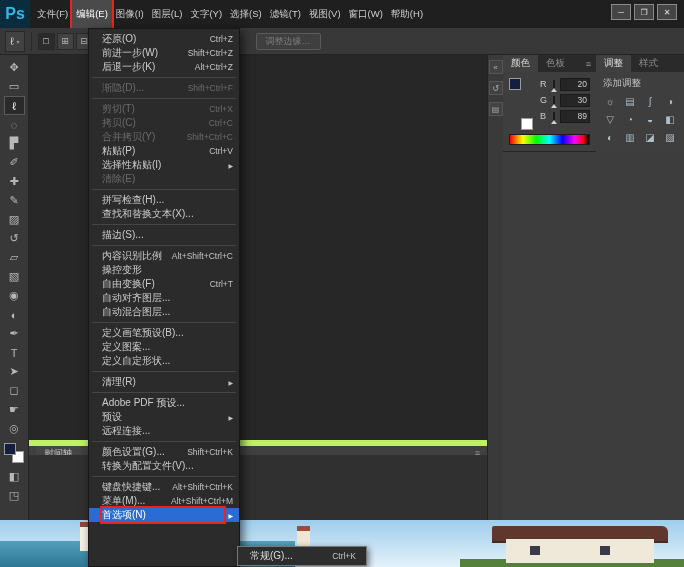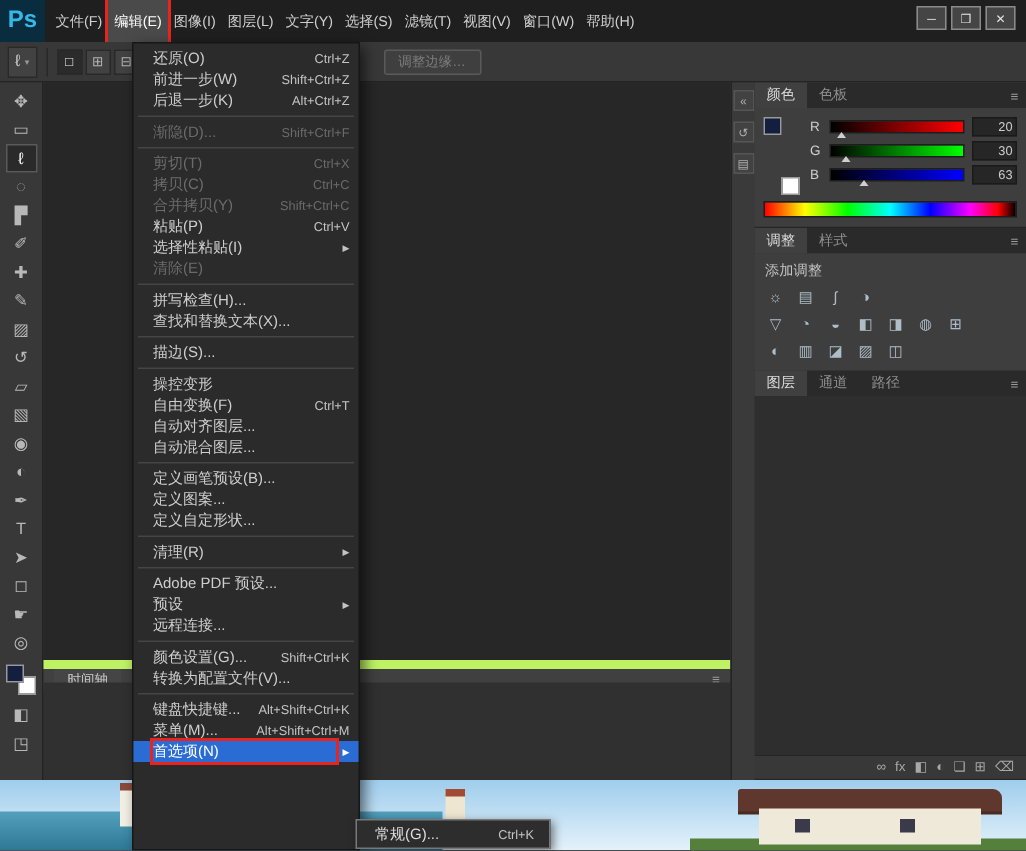--- a/index.html
+++ b/index.html
@@ -52,21 +52,21 @@
   .canvas{position:absolute;left:29px;top:55px;width:458px;height:465px;background:#272727;}
   .timelinebar{position:absolute;left:0;top:385px;right:0;height:14px;background:#404040;border-top:6px solid #bef264;display:flex;align-items:center;}
   .ttab{background:#454545;color:#c8c8c8;font-size:9px;padding:1px 9px;margin-left:7px;}
   .tlmenu{margin-left:auto;color:#999;font-size:9px;margin-right:7px;}
   .timelinebody{position:absolute;left:0;top:400px;right:0;bottom:0;background:#303030;}
 
   .dockstrip{position:absolute;left:487px;top:55px;width:16px;bottom:0;background:#3a3a3a;border-left:1px solid #232323;
              display:flex;flex-direction:column;align-items:center;gap:7px;padding-top:5px;box-sizing:border-box;}
   .dockic{font-size:8px;width:12px;height:12px;color:#b0b0b0;display:flex;align-items:center;justify-content:center;border:1px solid #555;background:#424242;flex:none;}
 
-  .panels{position:absolute;left:503px;top:55px;width:181px;bottom:0;background:#3d3d3d;display:flex;flex-direction:column;}
+  .panels{position:absolute;left:503px;top:55px;width:181px;bottom:0;background:#3d3d3d;display:flex;flex-direction:row;}
   .panel{border-bottom:1px solid #252525;display:flex;flex-direction:column;}
   .panel.color{height:96px;flex:none;}
   .panel.adjust{height:94px;flex:none;}
   .panel.layers{flex:1;}
   .panel-header{height:17px;background:#2a2a2a;display:flex;align-items:stretch;flex:none;}
   .ptab{font-size:9.5px;color:#8f8f8f;padding:0 8px;display:flex;align-items:center;white-space:nowrap;}
   .ptab.active{background:#404040;color:#dcdcdc;}
   .pmenu{margin-left:auto;color:#9a9a9a;font-size:9px;display:flex;align-items:center;padding:0 5px;}
 
   .color-content{flex:1;padding:6px;box-sizing:border-box;background:#3e3e3e;display:flex;flex-direction:column;}
@@ -236,21 +236,21 @@
                   <div class="chtrack" style="background: linear-gradient(90deg, rgb(0, 0, 0), rgb(0, 255, 0));">
                     <div class="chthumb" style="left: calc(11.8% - 3px);"></div>
                   </div>
                   <div class="chval">30</div>
                 </div>
                 <div class="chrow">
                   <span class="chlabel">B</span>
                   <div class="chtrack" style="background: linear-gradient(90deg, rgb(0, 0, 0), rgb(0, 0, 255));">
                     <div class="chthumb" style="left: calc(24.7% - 3px);"></div>
                   </div>
-                  <div class="chval">63</div>
+                  <div class="chval">89</div>
                 </div>
               </div>
           </div>
           <div class="spectrum"></div>
         </div>
       </section>
 
       <section class="panel adjust">
         <div class="panel-header" id="adjtabs">
             <div class="ptab active">调整</div>
@@ -356,20 +356,24 @@
       </div>
       <div class="mrow">
         <span class="ml">查找和替换文本(X)...</span>
       </div>
       <div class="msep"></div>
       <div class="mrow">
         <span class="ml">描边(S)...</span>
       </div>
       <div class="msep"></div>
       <div class="mrow">
+        <span class="ml">内容识别比例</span>
+        <span class="mr">Alt+Shift+Ctrl+C</span>
+      </div>
+      <div class="mrow">
         <span class="ml">操控变形</span>
       </div>
       <div class="mrow">
         <span class="ml">自由变换(F)</span>
         <span class="mr">Ctrl+T</span>
       </div>
       <div class="mrow">
         <span class="ml">自动对齐图层...</span>
       </div>
       <div class="mrow">

